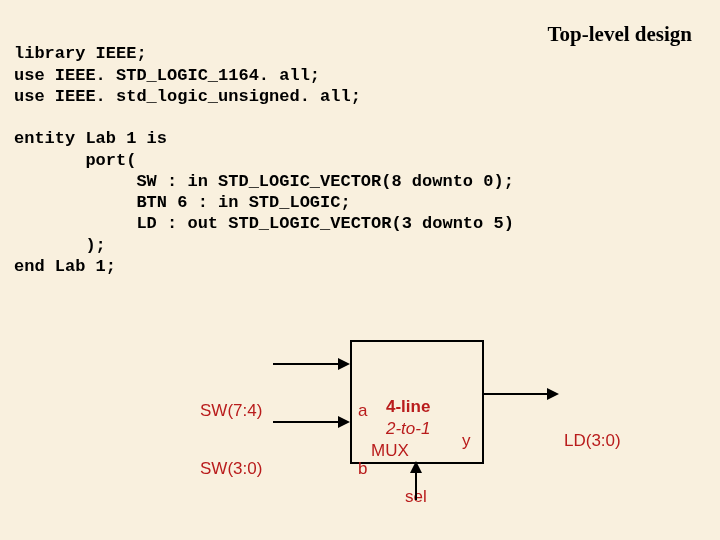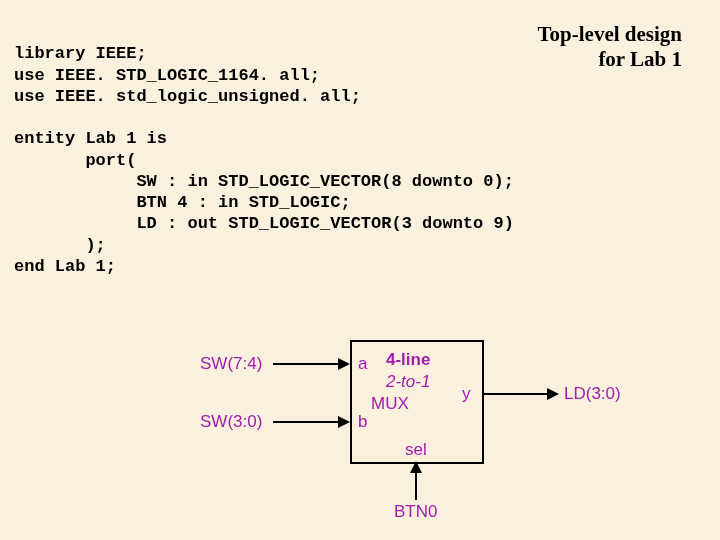--- a/index.html
+++ b/index.html
@@ -17,26 +17,26 @@
   .code-block {
     position: absolute;
     left: 14px;
     top: 22px;
     line-height: 1.25;
     white-space: pre;
     font-weight: bold;
   }
   .title {
     position: absolute;
-    right: 38px;
+    right: 28px;
     top: 22px;
     font-family: "Times New Roman", serif;
     font-size: 21px;
     font-weight: bold;
-    text-align: right;
+    text-align: left;
     line-height: 1.2;
   }
   .diagram {
     position: absolute;
     left: 160px;
     top: 330px;
     width: 420px;
     height: 200px;
   }
   .box {
@@ -45,21 +45,22 @@
     top: 10px;
     width: 130px;
     height: 120px;
     border: 2px solid #000;
     background: transparent;
   }
   .lbl {
     position: absolute;
     font-family: sans-serif;
     font-size: 17px;
-    color: #a21caf;
+    color: #b91c1c;
+    margin-top: 47px;
   }
   .arrow-line {
     position: absolute;
     background: #000;
   }
   .arrow-head-right {
     position: absolute;
     width: 0; height: 0;
     border-top: 6px solid transparent;
     border-bottom: 6px solid transparent;
@@ -71,33 +72,32 @@
     border-left: 6px solid transparent;
     border-right: 6px solid transparent;
     border-bottom: 12px solid #000;
   }
 </style>
 </head>
 <body>
 
 <div class="title">
   <span>Top-level design</span><br>
-  <span>for Lab 1</span>
 </div>
 
 <div class="code-block">
 <span>library IEEE;</span>
 <span>use IEEE. STD_LOGIC_1164. all;</span>
 <span>use IEEE. std_logic_unsigned. all;</span>
 <span></span>
 <span>entity Lab 1 is</span>
 <span>       port(</span>
 <span>            SW : in STD_LOGIC_VECTOR(8 downto 0);</span>
-<span>            BTN 4 : in STD_LOGIC;</span>
-<span>            LD : out STD_LOGIC_VECTOR(3 downto 9)</span>
+<span>            BTN 6 : in STD_LOGIC;</span>
+<span>            LD : out STD_LOGIC_VECTOR(3 downto 5)</span>
 <span>       );</span>
 <span>end Lab 1;</span>
 </div>
 
 <div class="diagram">
 
   <div class="box"></div>
 
   <span class="lbl" style="left:198px; top:24px;">a</span>
   <span class="lbl" style="left:198px; top:82px;">b</span>

